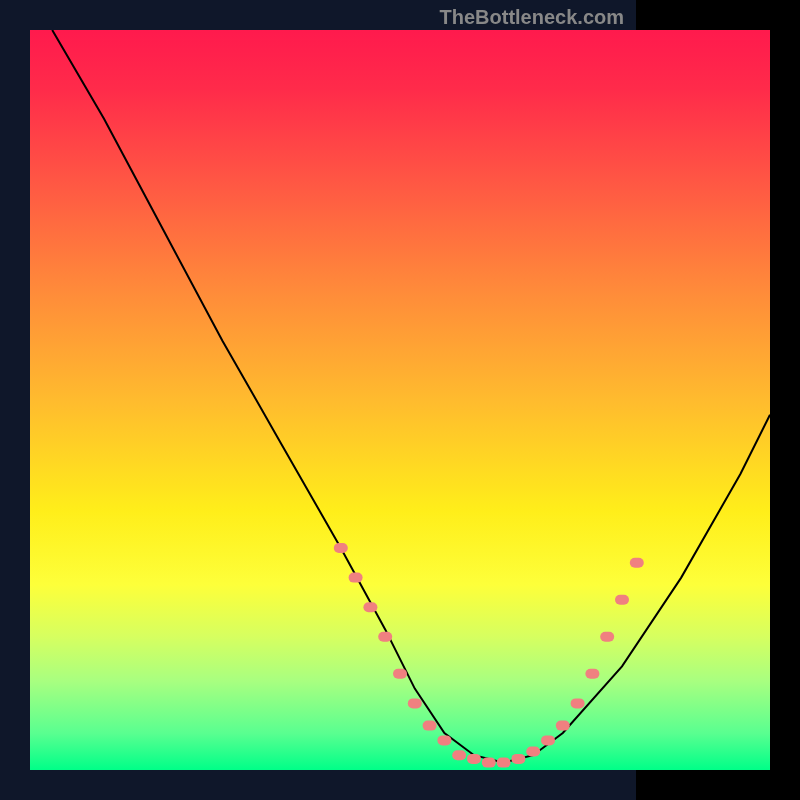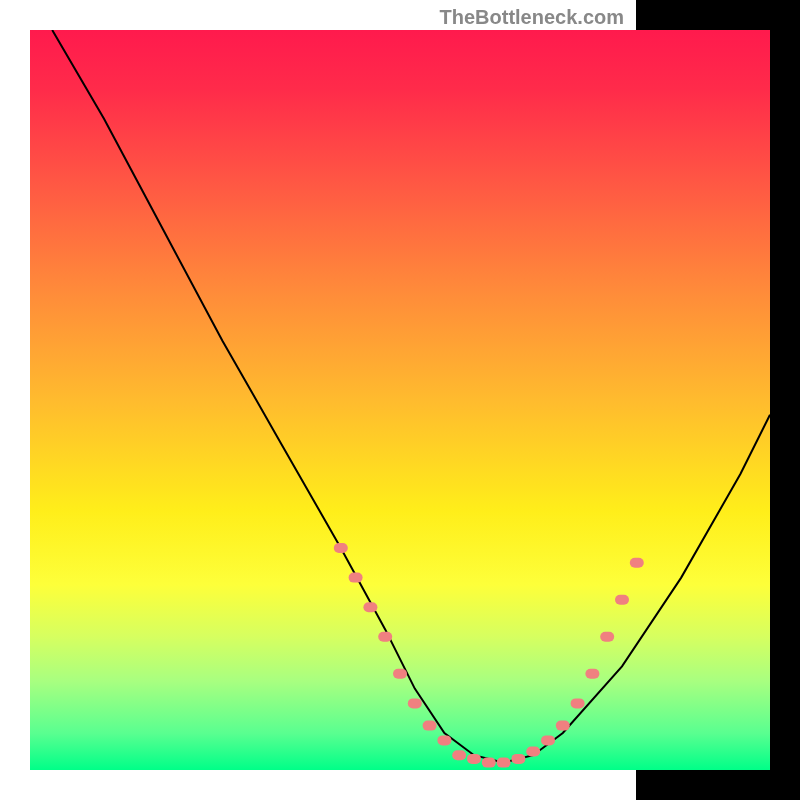--- a/index.html
+++ b/index.html
@@ -8,21 +8,21 @@
     background: #000;
     width: 800px;
     height: 800px;
     overflow: hidden;
     font-family: Arial, sans-serif;
   }
   .container {
     position: relative;
     width: 636px;
     height: 800px;
-    background: #ffffff;
+    background: #0f172a;
   }
   .plot-area {
     position: absolute;
     left: 30px;
     top: 30px;
     width: 740px;
     height: 740px;
     background: linear-gradient(to bottom,
       #ff1a4d 0%,
       #ff2b4a 8%,

